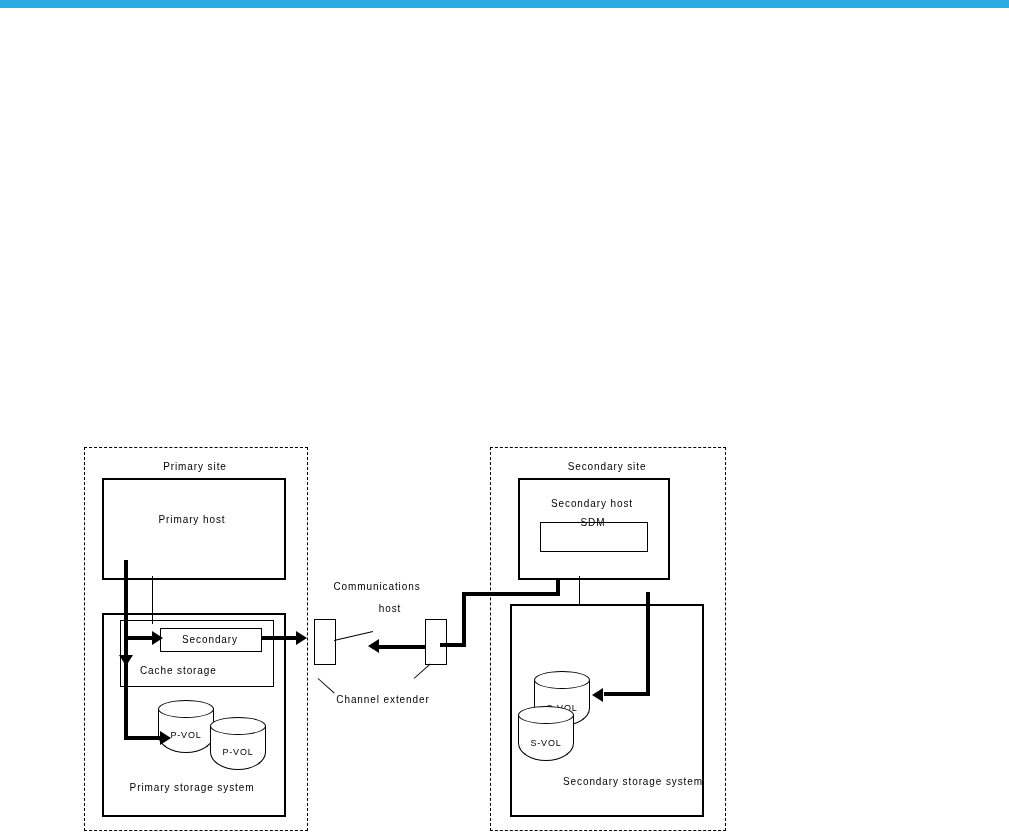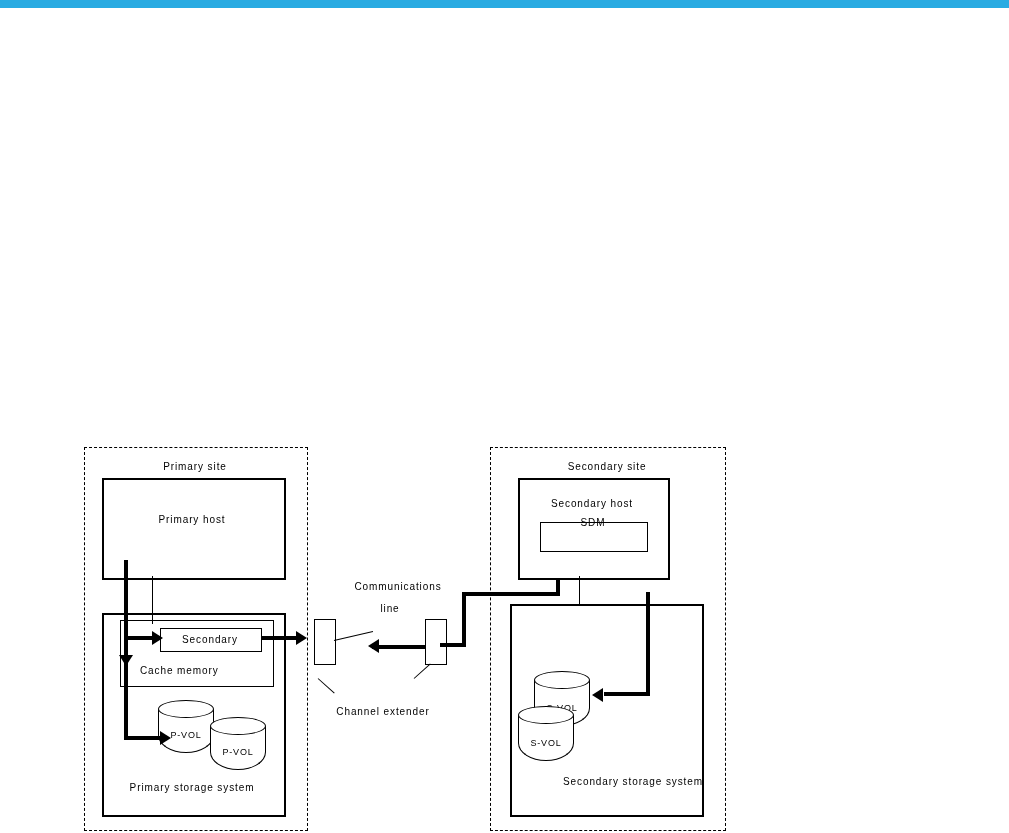--- a/index.html
+++ b/index.html
@@ -151,21 +151,21 @@
   <div class="dashed-box" style="left:84px; top:447px; width:222px; height:382px;"></div>
   <div class="label center" style="left:84px; top:461px; width:222px;">Primary site</div>
 
   <div class="solid-box" style="left:102px; top:478px; width:180px; height:98px;"></div>
   <div class="label center" style="left:102px; top:514px; width:180px;">Primary host</div>
 
   <div class="solid-box" style="left:102px; top:613px; width:180px; height:200px;"></div>
   <div class="label center" style="left:102px; top:782px; width:180px;">Primary storage system</div>
 
   <div class="thin-box" style="left:120px; top:620px; width:152px; height:65px;"></div>
-  <div class="label" style="left:140px; top:665px;">Cache memory</div>
+  <div class="label" style="left:140px; top:665px;">Cache storage</div>
 
   <div class="thin-box" style="left:160px; top:628px; width:100px; height:22px;"></div>
   <div class="label center" style="left:160px; top:634px; width:100px;">Secondary</div>
 
   <div class="cyl" style="left:158px; top:700px; width:56px; height:62px;">
     <div class="body" style="height:44px;"></div>
     <div class="top"></div>
     <div class="cyl-label" style="top:30px;">P-VOL</div>
   </div>
   <div class="cyl" style="left:210px; top:717px; width:56px; height:62px;">
@@ -189,26 +189,26 @@
   <div class="thick-h" style="left:262px; top:636px; width:38px;"></div>
   <div class="arrow-right" style="left:296px; top:631px;"></div>
 
   <div class="thin-box" style="left:314px; top:619px; width:20px; height:44px;"></div>
   <div class="thin-box" style="left:425px; top:619px; width:20px; height:44px;"></div>
 
   <div class="thick-h" style="left:372px; top:645px; width:54px;"></div>
   <div class="arrow-left" style="left:368px; top:639px;"></div>
   <div class="line-h" style="left:334px; top:640px; width:40px; transform: rotate(-13deg); transform-origin: left center;"></div>
 
-  <div class="label center" style="left:328px; top:581px; width:140px;">Communications</div>
-  <div class="label center" style="left:320px; top:603px; width:140px;">line</div>
+  <div class="label center" style="left:307px; top:581px; width:140px;">Communications</div>
+  <div class="label center" style="left:320px; top:603px; width:140px;">host</div>
 
   <div class="line-h" style="left:318px; top:678px; width:22px; transform: rotate(42deg); transform-origin: left center;"></div>
   <div class="line-h" style="left:414px; top:678px; width:22px; transform: rotate(-42deg); transform-origin: left center;"></div>
-  <div class="label center" style="left:308px; top:694px; width:150px;margin-top:12px;">Channel extender</div>
+  <div class="label center" style="left:308px; top:694px; width:150px;">Channel extender</div>
 
   <div class="thick-v" style="left:462px; top:592px; height:54px;"></div>
   <div class="thick-h" style="left:440px; top:643px; width:26px;"></div>
   <div class="thick-h" style="left:462px; top:592px; width:98px;"></div>
   <div class="thick-v" style="left:556px; top:570px; height:24px;"></div>
   <div class="arrow-up" style="left:551px; top:560px;"></div>
 
   <div class="dashed-box" style="left:490px; top:447px; width:234px; height:382px;"></div>
   <div class="label center" style="left:490px; top:461px; width:234px;">Secondary site</div>
 

